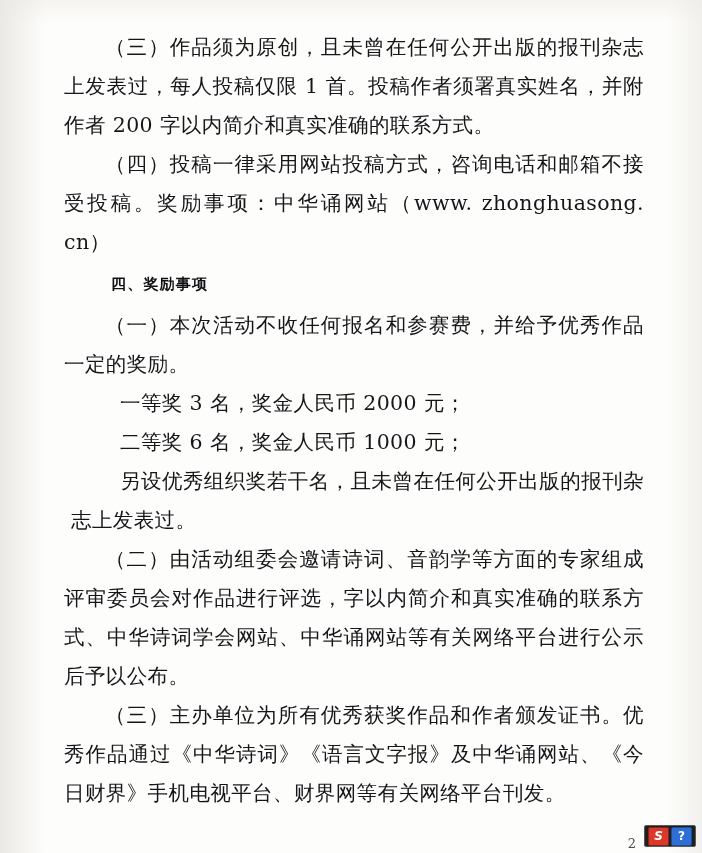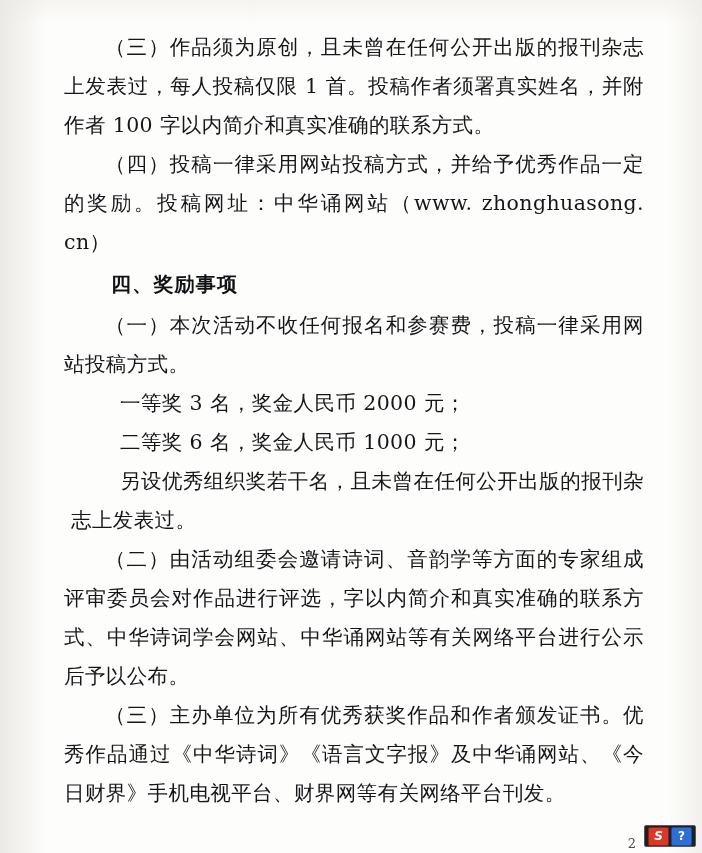--- a/index.html
+++ b/index.html
@@ -55,21 +55,21 @@
     text-indent: 41px;
   }
   .indent2 {
     text-indent: 49px;
     margin-left: 7px;
   }
 
   .heading {
     font-family: "DejaVu Sans", "Liberation Sans", sans-serif;
     font-weight: bold;
-    font-size: 20px;
+    font-size: 15px;
     text-indent: 47px;
     letter-spacing: 1.2px;
     line-height: 44px;
     color: #101114;
   }
 
   
   .float-toolbar {
     position: absolute;
     right: 6px;
@@ -118,27 +118,27 @@
     font-family: "DejaVu Serif", "Liberation Serif", serif;
   }
 </style>
 </head>
 <body>
 
 <div class="page">
 
   <div class="body-text">
 
-    <p class="indent1">（三）作品须为原创，且未曾在任何公开出版的报刊杂志上发表过，每人投稿仅限 1 首。投稿作者须署真实姓名，并附作者 100 字以内简介和真实准确的联系方式。</p>
+    <p class="indent1">（三）作品须为原创，且未曾在任何公开出版的报刊杂志上发表过，每人投稿仅限 1 首。投稿作者须署真实姓名，并附作者 200 字以内简介和真实准确的联系方式。</p>
 
-    <p class="indent1">（四）投稿一律采用网站投稿方式，并给予优秀作品一定的奖励。投稿网址：中华诵网站（www. zhonghuasong. cn）</p>
+    <p class="indent1">（四）投稿一律采用网站投稿方式，咨询电话和邮箱不接受投稿。奖励事项：中华诵网站（www. zhonghuasong. cn）</p>
 
     <p class="heading">四、奖励事项</p>
 
-    <p class="indent1">（一）本次活动不收任何报名和参赛费，投稿一律采用网站投稿方式。</p>
+    <p class="indent1">（一）本次活动不收任何报名和参赛费，并给予优秀作品一定的奖励。</p>
 
     <p class="indent2">一等奖 3 名，奖金人民币 2000 元；</p>
 
     <p class="indent2">二等奖 6 名，奖金人民币 1000 元；</p>
 
 
 
     <p class="indent2">另设优秀组织奖若干名，且未曾在任何公开出版的报刊杂志上发表过。</p>
 
     <p class="indent1">（二）由活动组委会邀请诗词、音韵学等方面的专家组成评审委员会对作品进行评选，字以内简介和真实准确的联系方式、中华诗词学会网站、中华诵网站等有关网络平台进行公示后予以公布。</p>

